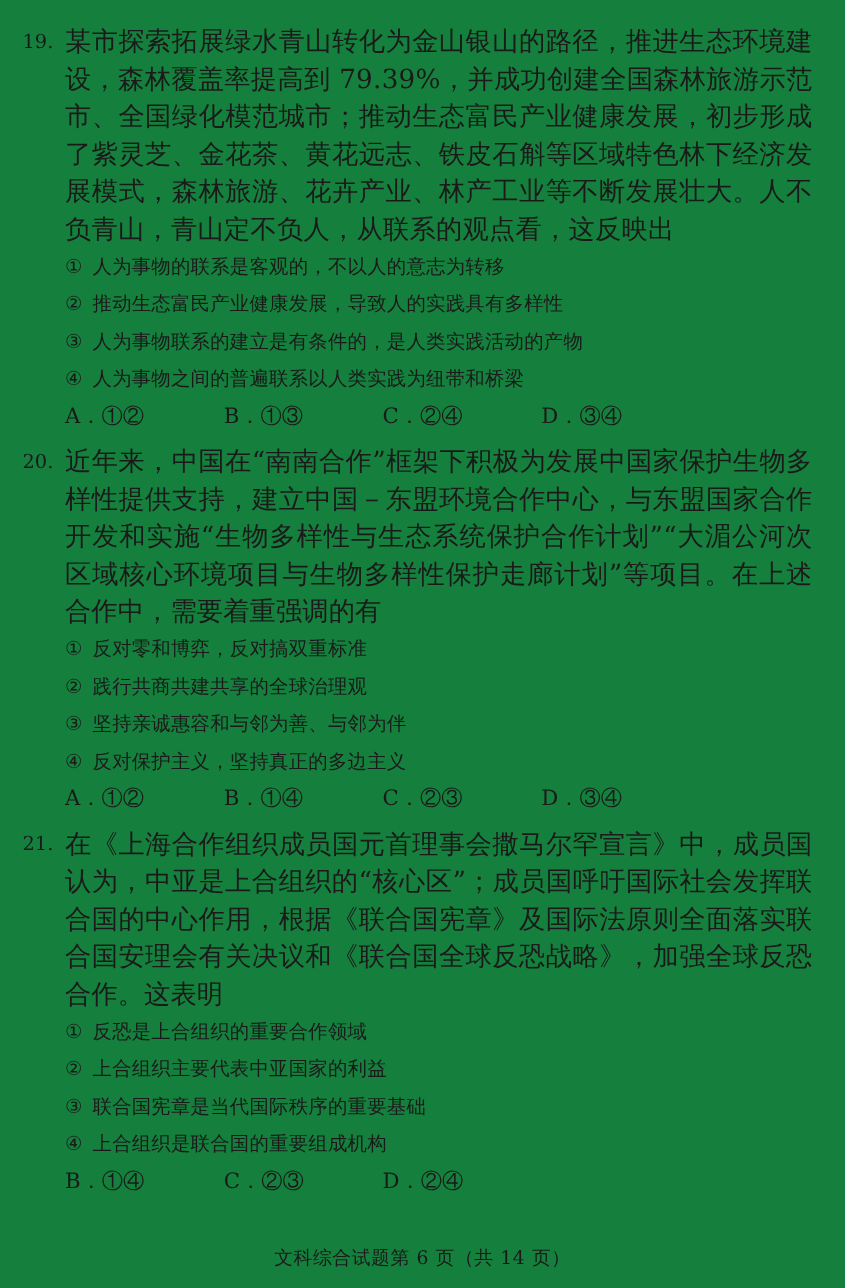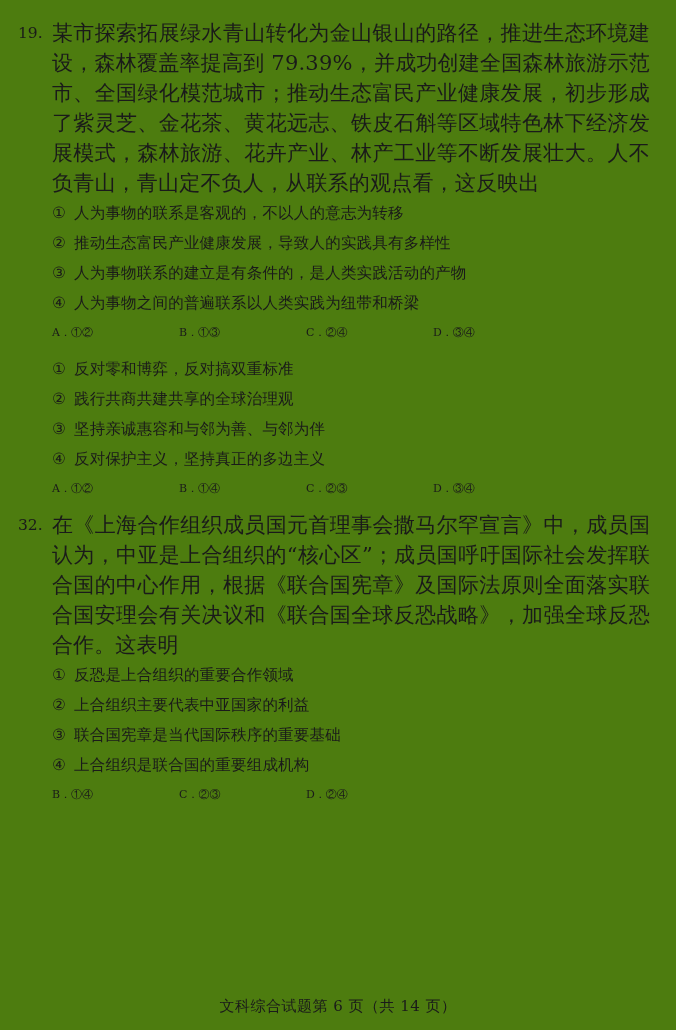--- a/index.html
+++ b/index.html
@@ -13,21 +13,21 @@
     font-family: "DejaVu Serif", "Liberation Serif", serif;
     color: #1a1a1a;
     overflow: hidden;
   }
   .page {
     position: relative;
     width: 676px;
     height: 1030px;
     box-sizing: border-box;
     padding: 18px 26px 0 18px;
-    background: #4d7c0f;
+    background: #15803d;
   }
   .question {
     margin-bottom: 6px;
   }
   .q-body {
     display: flex;
     align-items: flex-start;
   }
   .q-num {
     flex: 0 0 auto;
@@ -62,21 +62,21 @@
     width: 22px;
     text-align: left;
   }
   .opt-text {
     flex: 1 1 auto;
     letter-spacing: 0.2px;
   }
   .choices {
     display: flex;
     padding-left: 34px;
-    font-size: 11px;
+    font-size: 17px;
     line-height: 30px;
   }
   .choice {
     width: 127px;
     white-space: nowrap;
   }
   .choice:last-child {
     width: auto;
   }
   .footer {
@@ -122,20 +122,24 @@
     </ul>
     <div class="choices">
       <span class="choice">A．①②</span>
       <span class="choice">B．①③</span>
       <span class="choice">C．②④</span>
       <span class="choice">D．③④</span>
     </div>
   </div>
 
   <div class="question q20">
+    <div class="q-body">
+      <div class="q-num">20.</div>
+      <div class="q-text">近年来，中国在“南南合作”框架下积极为发展中国家保护生物多样性提供支持，建立中国－东盟环境合作中心，与东盟国家合作开发和实施“生物多样性与生态系统保护合作计划”“大湄公河次区域核心环境项目与生物多样性保护走廊计划”等项目。在上述合作中，需要着重强调的有</div>
+    </div>
     <ul class="options">
       <li class="option">
         <span class="opt-mark">①</span>
         <span class="opt-text">反对零和博弈，反对搞双重标准</span>
       </li>
       <li class="option">
         <span class="opt-mark">②</span>
         <span class="opt-text">践行共商共建共享的全球治理观</span>
       </li>
       <li class="option">
@@ -150,21 +154,21 @@
     <div class="choices">
       <span class="choice">A．①②</span>
       <span class="choice">B．①④</span>
       <span class="choice">C．②③</span>
       <span class="choice">D．③④</span>
     </div>
   </div>
 
   <div class="question q21">
     <div class="q-body">
-      <div class="q-num">32.</div>
+      <div class="q-num">21.</div>
       <div class="q-text">在《上海合作组织成员国元首理事会撒马尔罕宣言》中，成员国认为，中亚是上合组织的“核心区”；成员国呼吁国际社会发挥联合国的中心作用，根据《联合国宪章》及国际法原则全面落实联合国安理会有关决议和《联合国全球反恐战略》，加强全球反恐合作。这表明</div>
     </div>
     <ul class="options">
       <li class="option">
         <span class="opt-mark">①</span>
         <span class="opt-text">反恐是上合组织的重要合作领域</span>
       </li>
       <li class="option">
         <span class="opt-mark">②</span>
         <span class="opt-text">上合组织主要代表中亚国家的利益</span>

